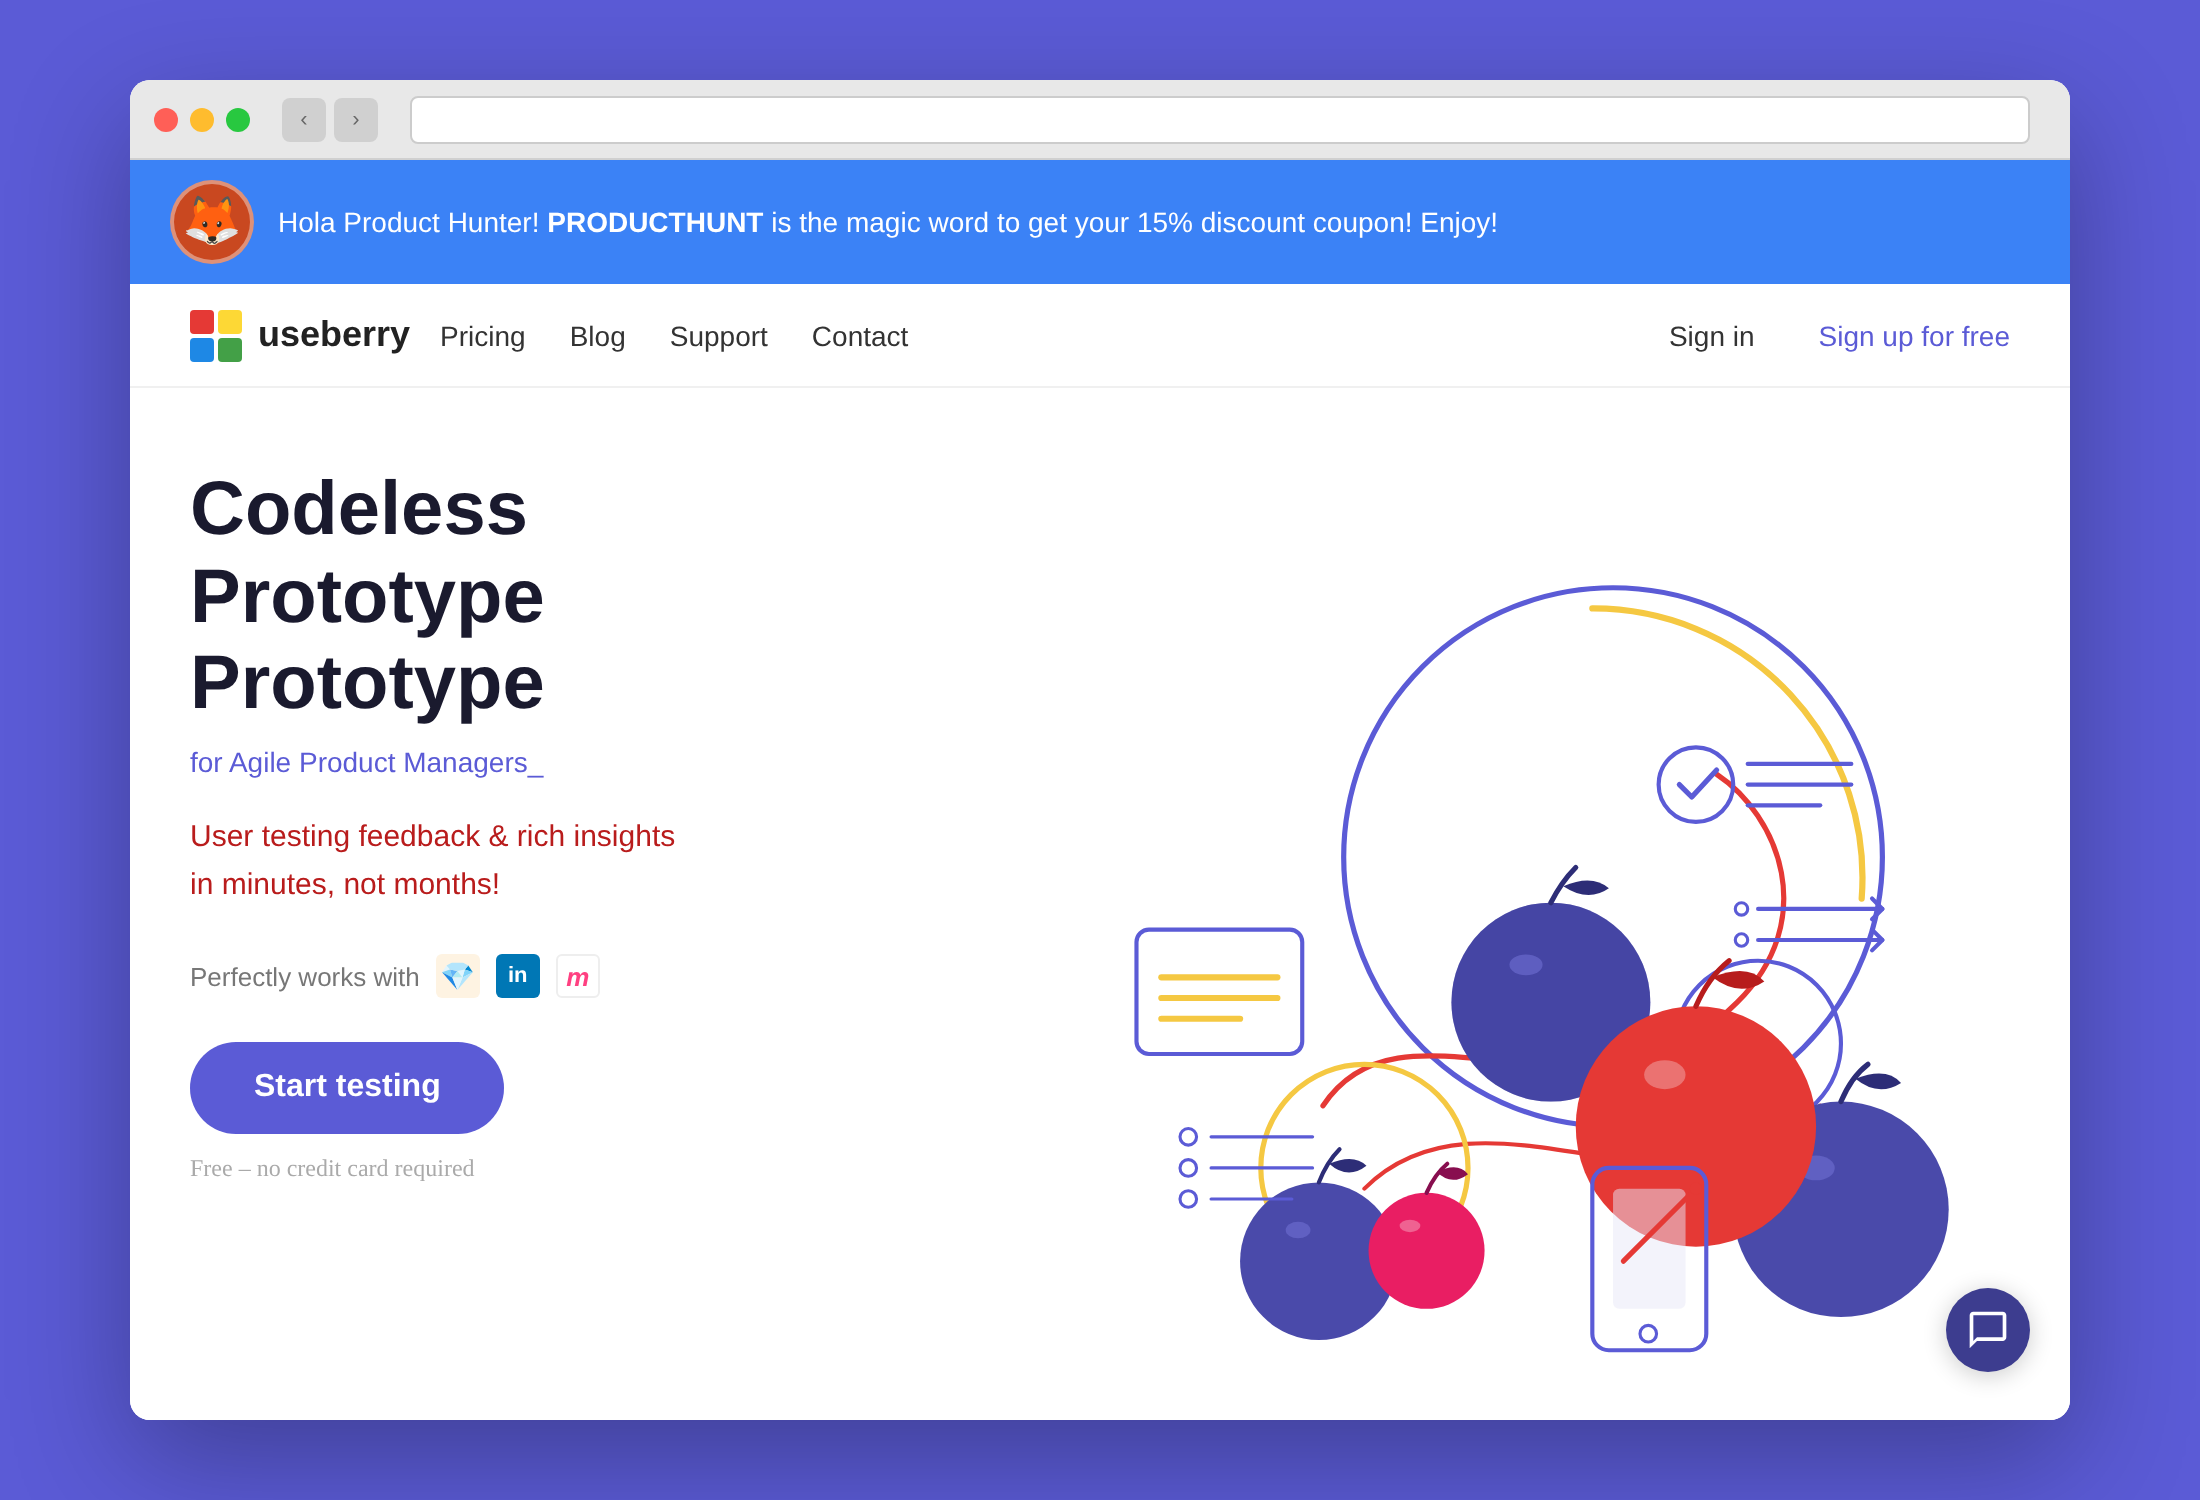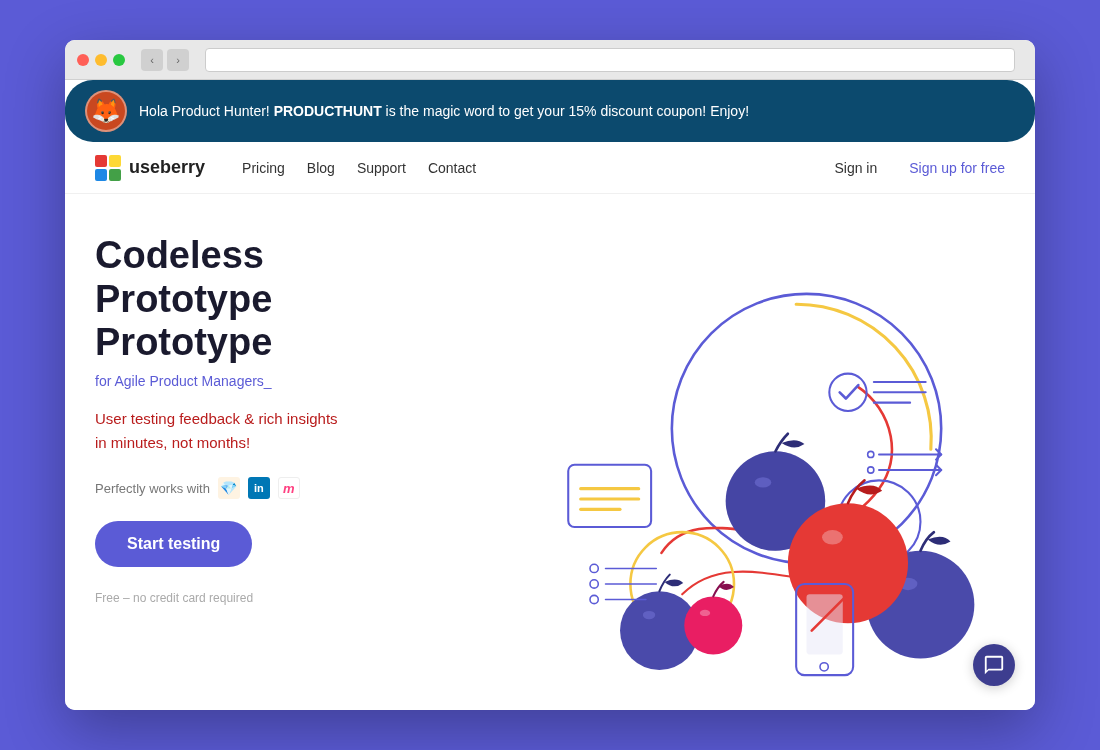--- a/index.html
+++ b/index.html
@@ -74,26 +74,25 @@
 
     
     .website {
       background: #fff;
       height: calc(670px - 40px);
       overflow: hidden;
     }
 
     
     .banner {
-      background: #0c4a6e;
+      background: #3b82f6;
       padding: 10px 20px;
       display: flex;
       align-items: center;
       gap: 12px;
-      border-radius: 28px;
     }
     .banner-avatar {
       width: 42px;
       height: 42px;
       border-radius: 50%;
       background: #c94820;
       border: 2px solid rgba(255,255,255,0.4);
       overflow: hidden;
       flex-shrink: 0;
       position: relative;
@@ -119,21 +118,21 @@
       display: flex;
       align-items: center;
       padding: 12px 30px;
       border-bottom: 1px solid #f0f0f0;
       height: 52px;
     }
     .logo {
       display: flex;
       align-items: center;
       gap: 8px;
-      margin-right: 37px;
+      margin-right: 15px;
     }
     .logo-icon {
       width: 26px;
       height: 26px;
     }
     .logo-text {
       font-size: 18px;
       font-weight: 600;
       color: #222;
     }
@@ -224,21 +223,22 @@
       padding: 14px 32px;
       font-size: 16px;
       font-weight: 600;
       cursor: pointer;
       display: inline-block;
       margin-bottom: 8px;
     }
     .cta-note {
       font-size: 12px;
       color: #aaa;
-      margin-top: 16px;
+      margin-top: 2px;
+      font-family: Liberation Serif, serif;
     }
 
     
     .hero-right {
       flex: 1;
       position: relative;
       overflow: visible;
     }
 
     

